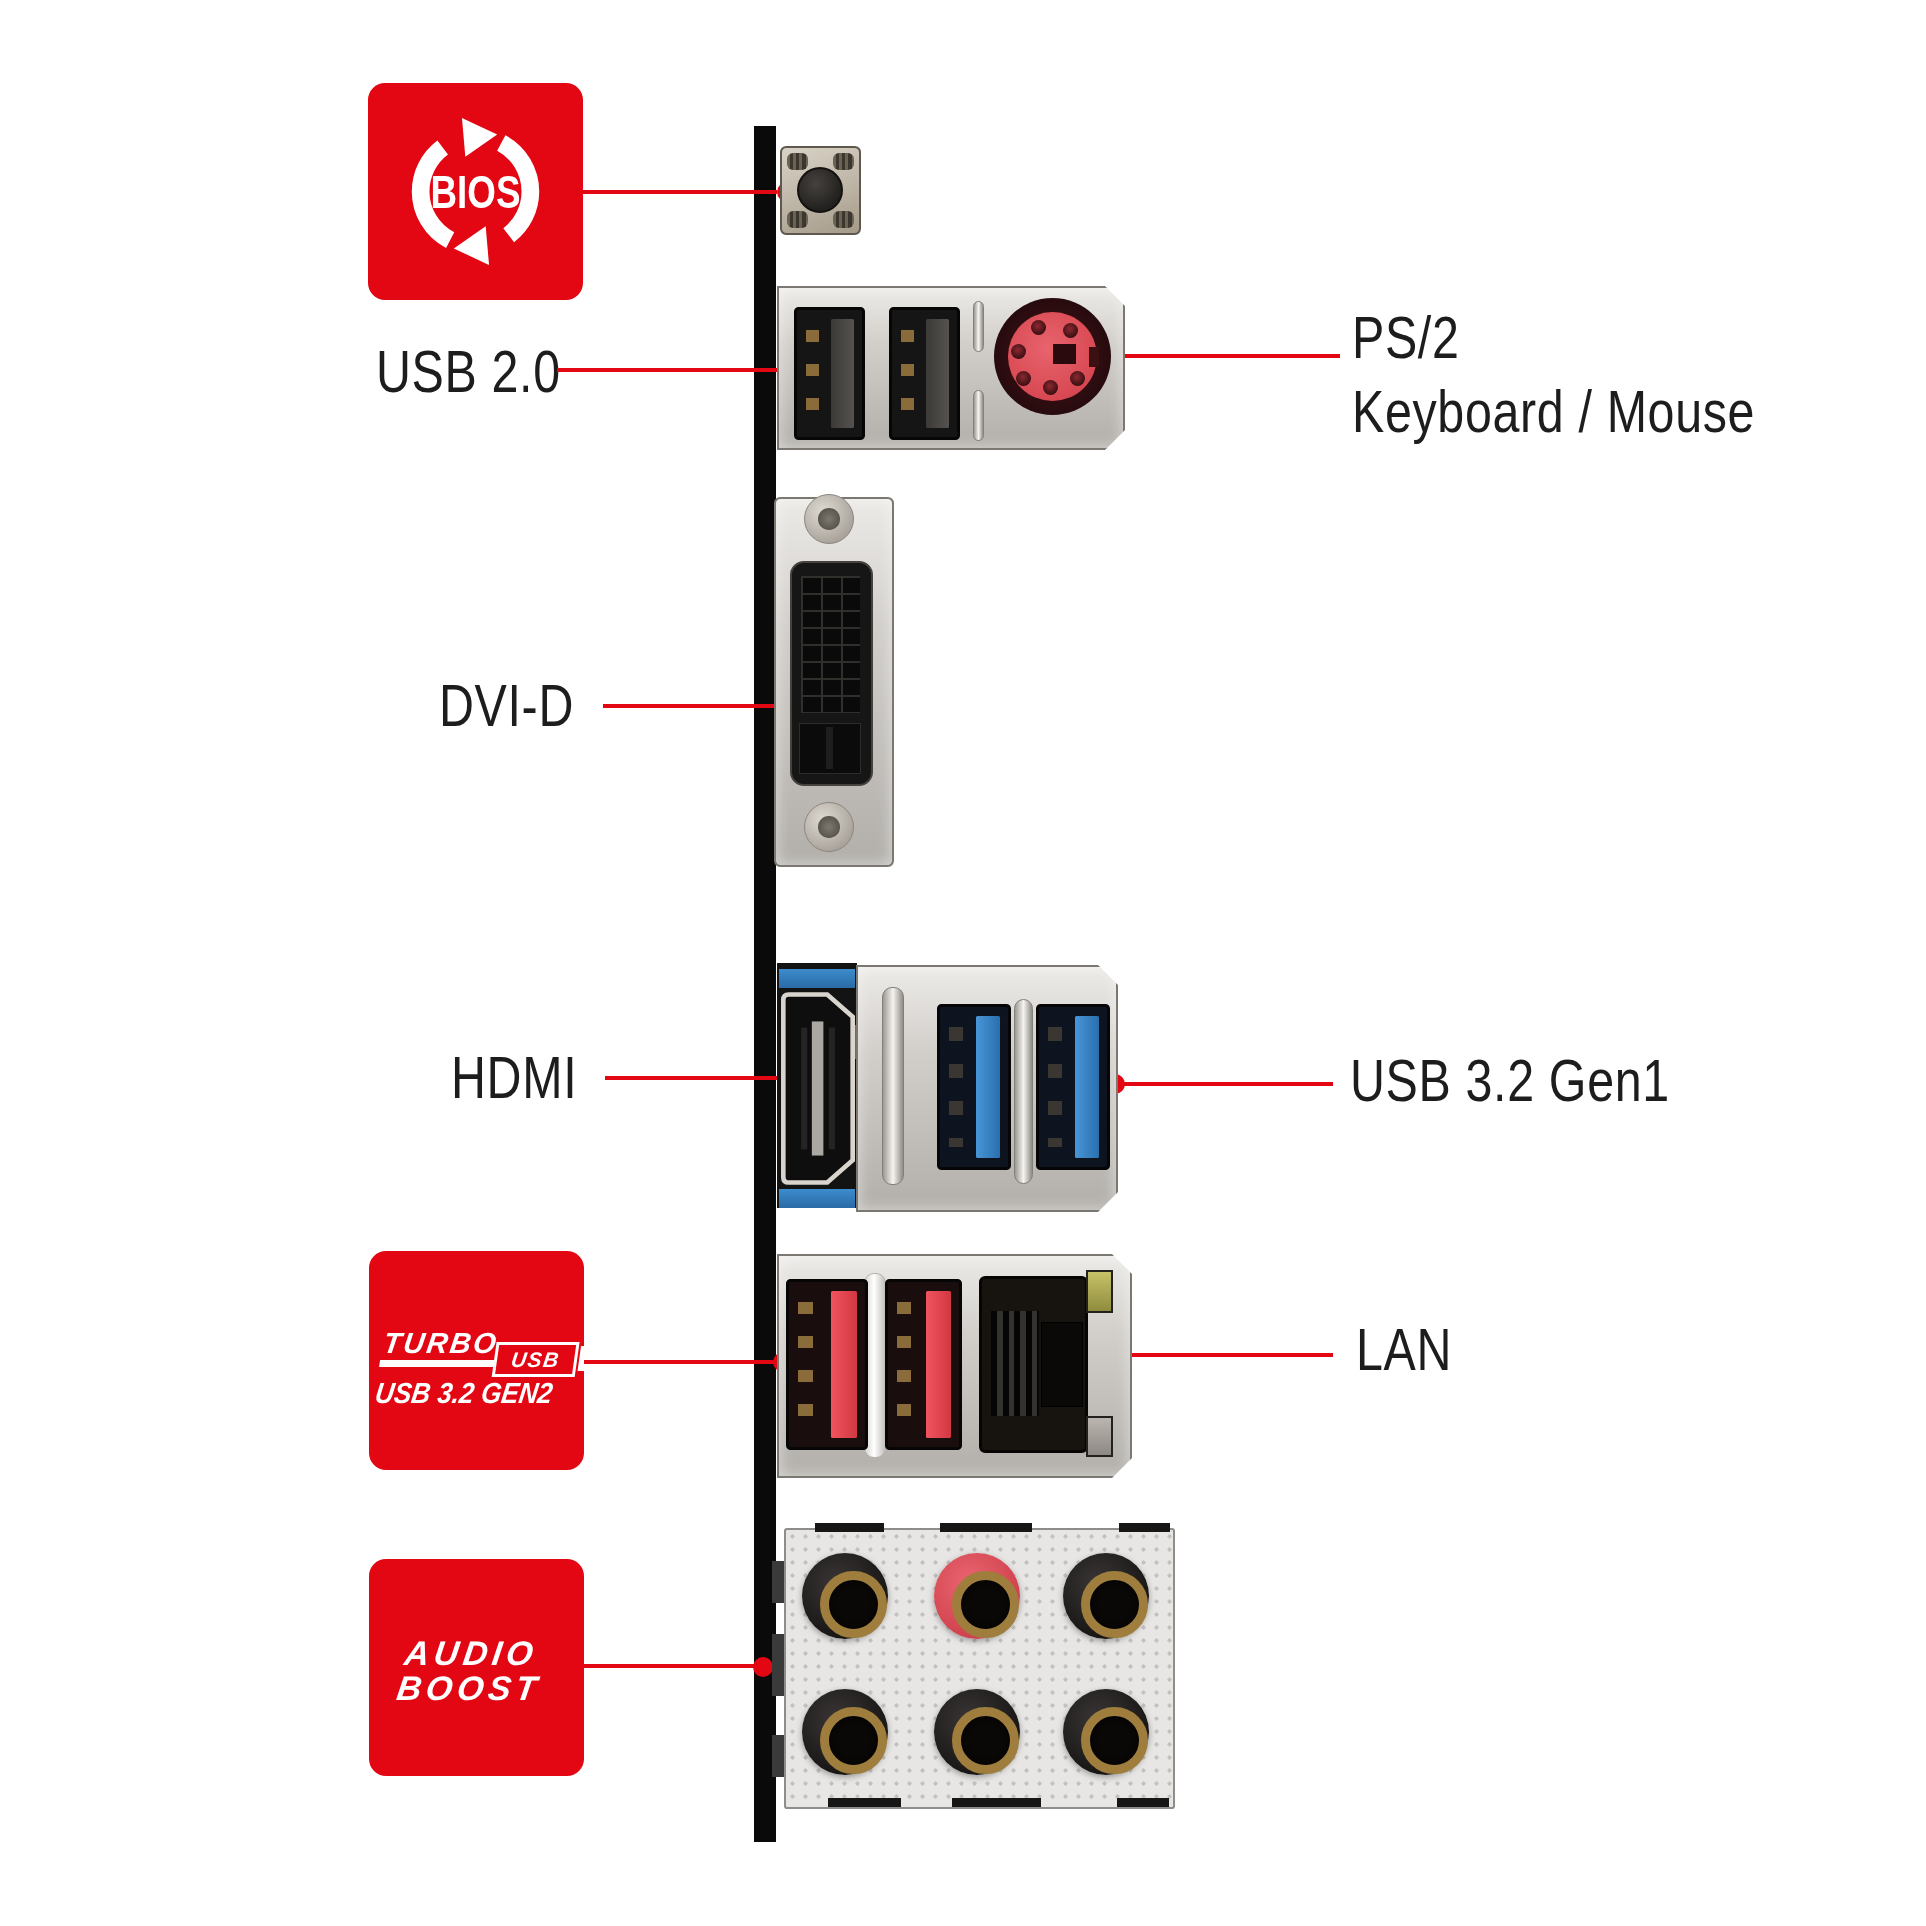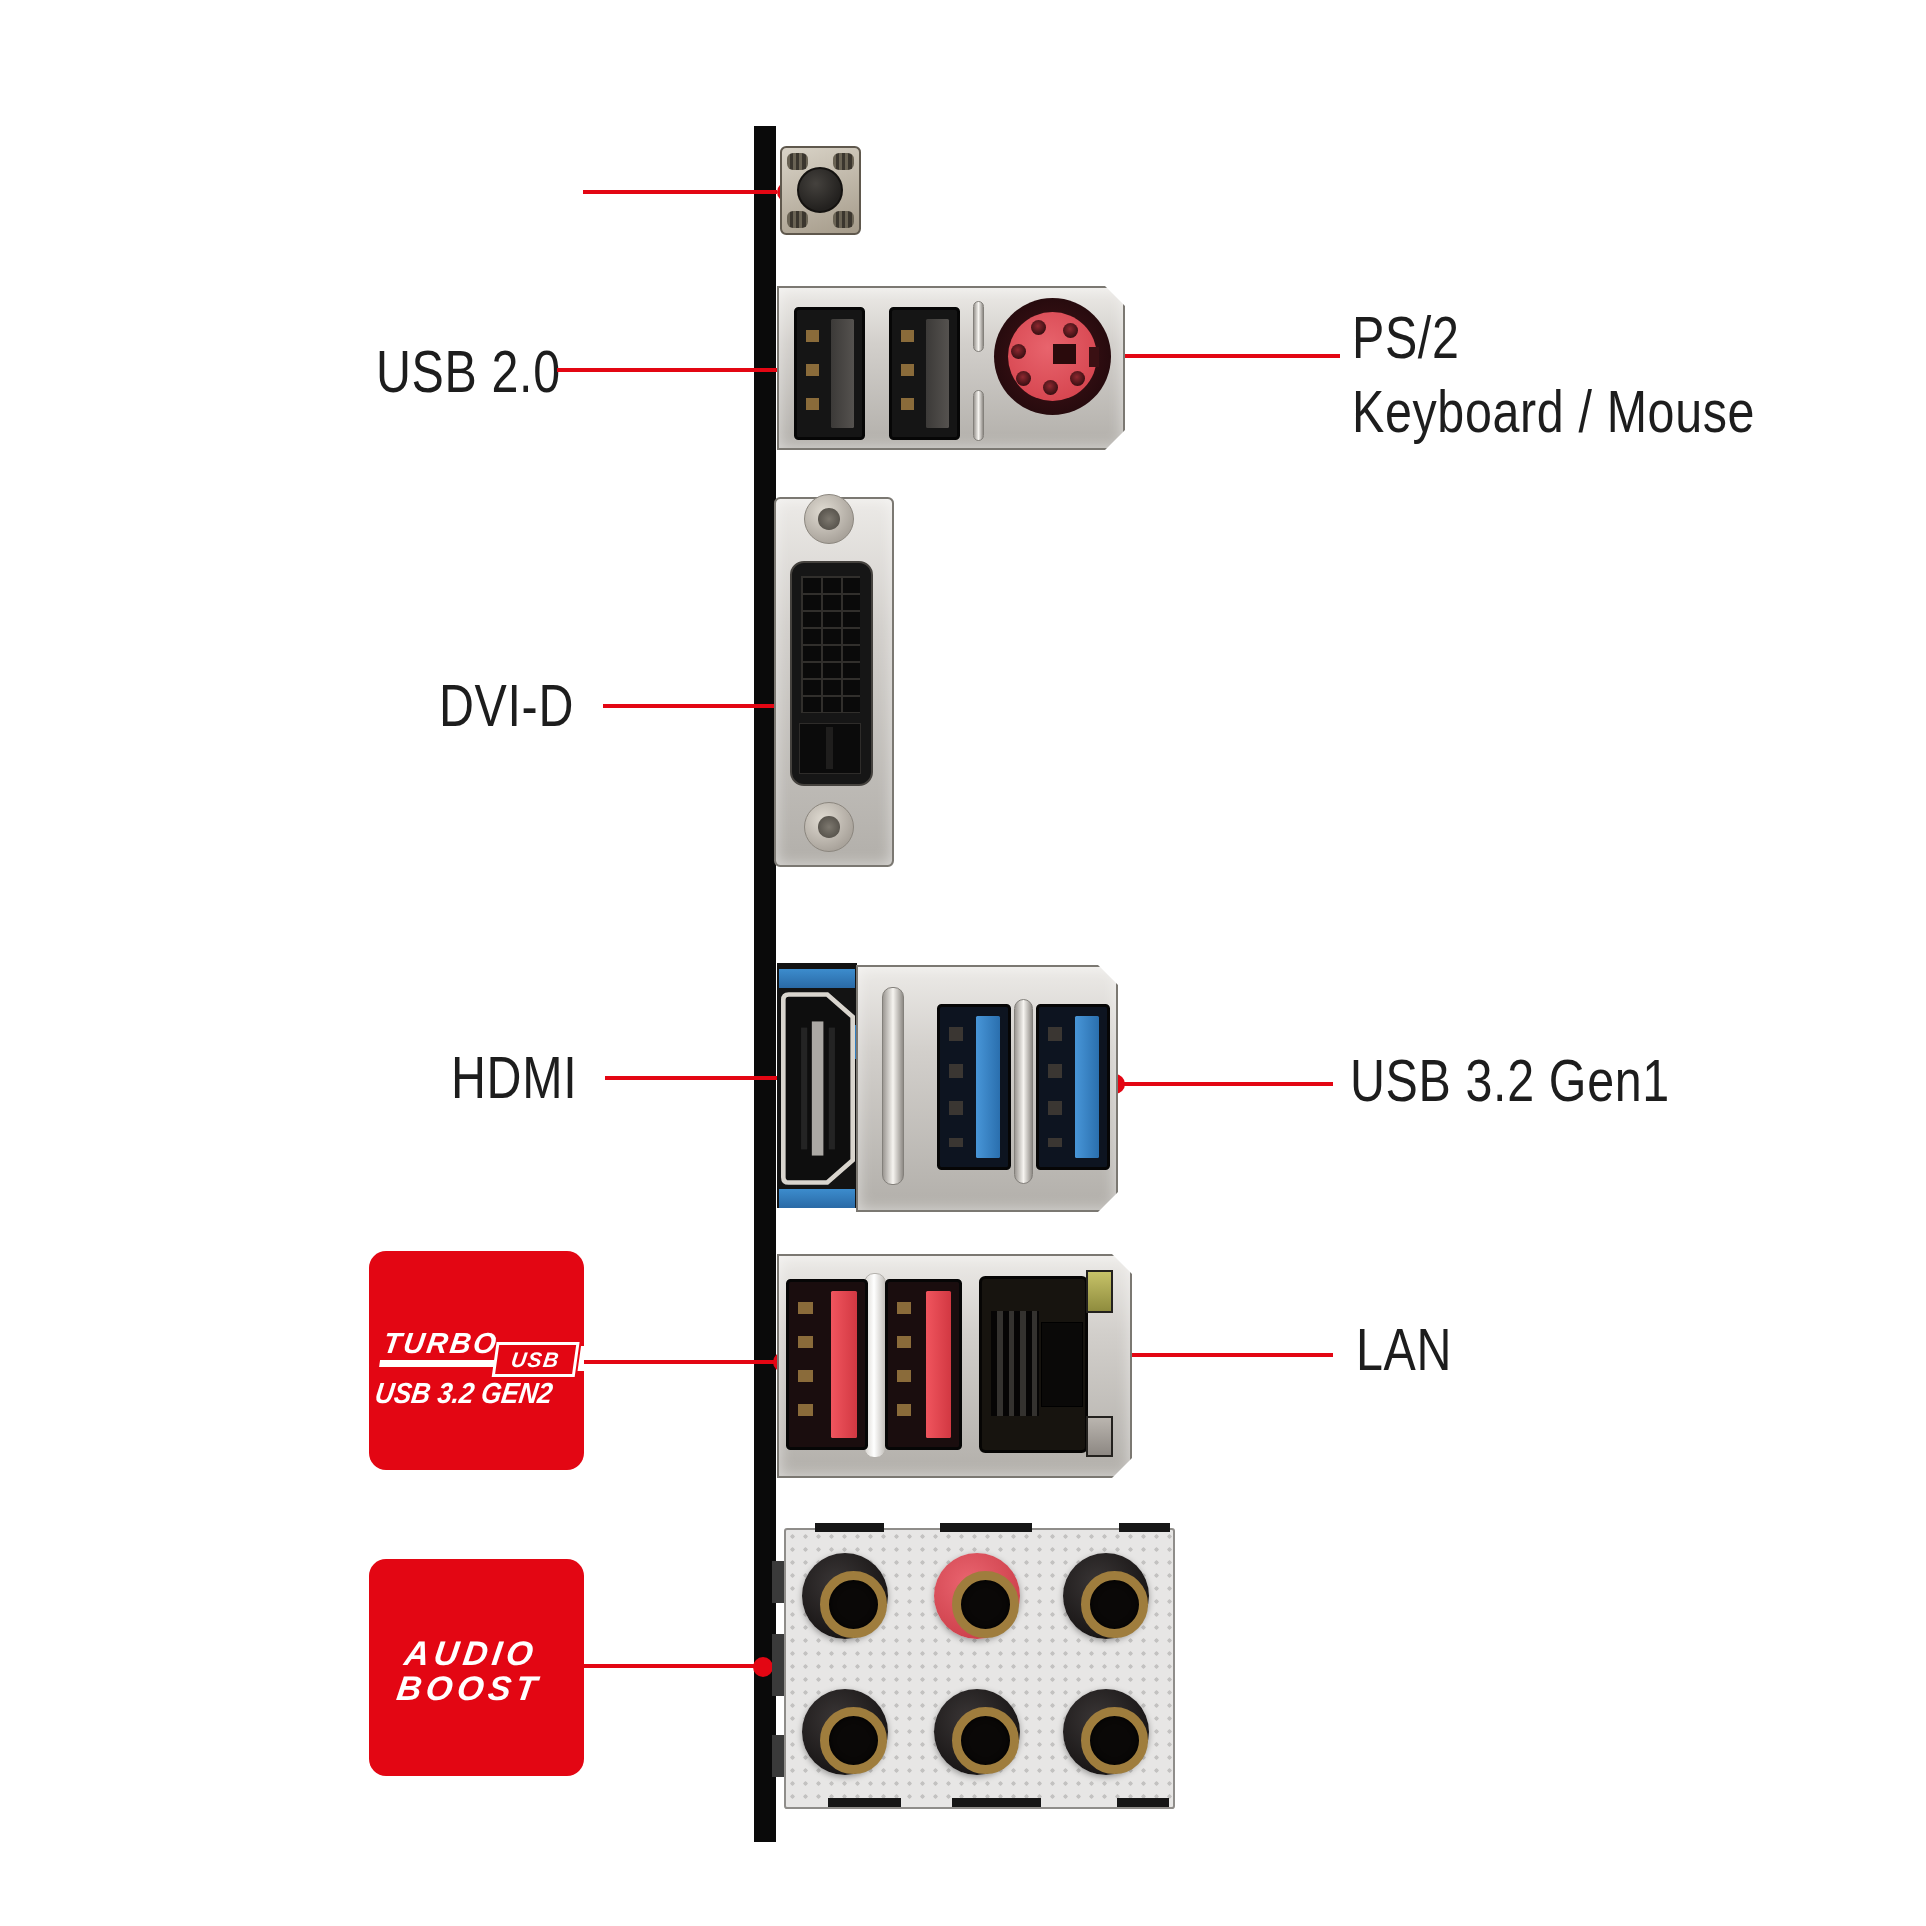--- a/index.html
+++ b/index.html
@@ -30,20 +30,29 @@
   .notch{position:absolute;background:#161616}
   .white-txt{color:#fff}
 </style>
 </head>
 <body>
 
 <div id="canvas">
 
   <div class="abs" style="left:754px;top:126px;width:21.6px;height:1716px;background:#0a0a0a"></div>
 
+  <div class="badge" style="left:368px;top:83px;height:217px">
+    <svg width="177" height="177" viewBox="0 0 200 200" style="position:absolute;left:18.5px;top:20px">
+      <circle cx="100" cy="100" r="62" fill="none" stroke="#ffffff" stroke-width="20" stroke-dasharray="125 70" stroke-dashoffset="68"></circle>
+      <polygon points="124.5,35.6 88.5,60.8 84.7,17.0" fill="#ffffff"></polygon>
+      <polygon points="75.5,164.4 111.5,139.2 115.3,183.0" fill="#ffffff"></polygon>
+    </svg>
+    <div style="position:absolute;left:0;top:0;width:215px;height:217px;display:flex;align-items:center;justify-content:center;
+                font-weight:bold;font-size:46px;color:#fff;transform:scaleX(.8)">BIOS</div>
+  </div>
 
   <div class="badge" style="left:369px;top:1251px;height:219px">
     <div class="abs" style="left:0;top:0;width:215px;height:219px;transform:skewX(-8deg)">
       <div class="white-txt" style="position:absolute;left:12.3px;top:76px;font:italic 700 29px 'Liberation Sans',sans-serif;letter-spacing:2.3px">TURBO</div>
       <div style="position:absolute;left:10.8px;top:109px;width:116px;height:7px;background:#fff"></div>
       <div style="position:absolute;left:125px;top:91px;width:77px;height:29px;border:3.9px solid #fff;display:flex;align-items:center;justify-content:center">
         <span class="white-txt" style="font:italic 700 21px 'Liberation Sans',sans-serif;letter-spacing:1.5px">USB</span>
       </div>
       <div style="position:absolute;left:210px;top:95px;width:8.5px;height:25px;background:#fff"></div>
       <div class="white-txt" style="position:absolute;left:10.8px;top:126px;font:italic 700 29px 'Liberation Sans',sans-serif;transform:scaleX(.9);transform-origin:left top">USB 3.2 GEN2</div>

